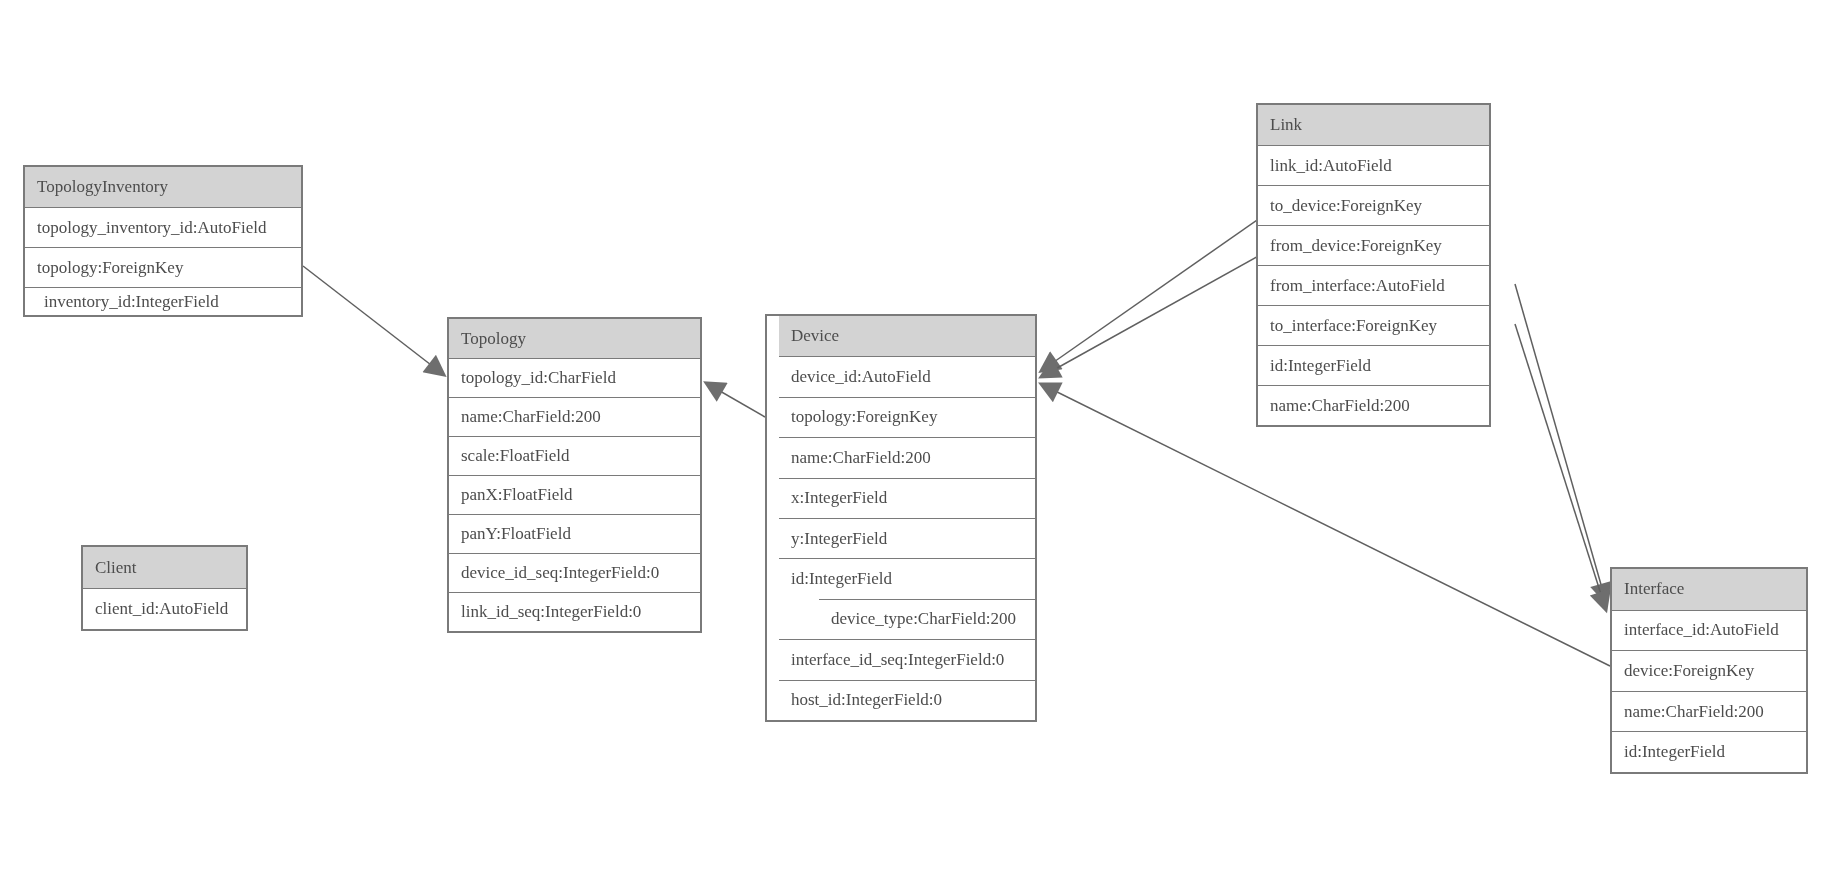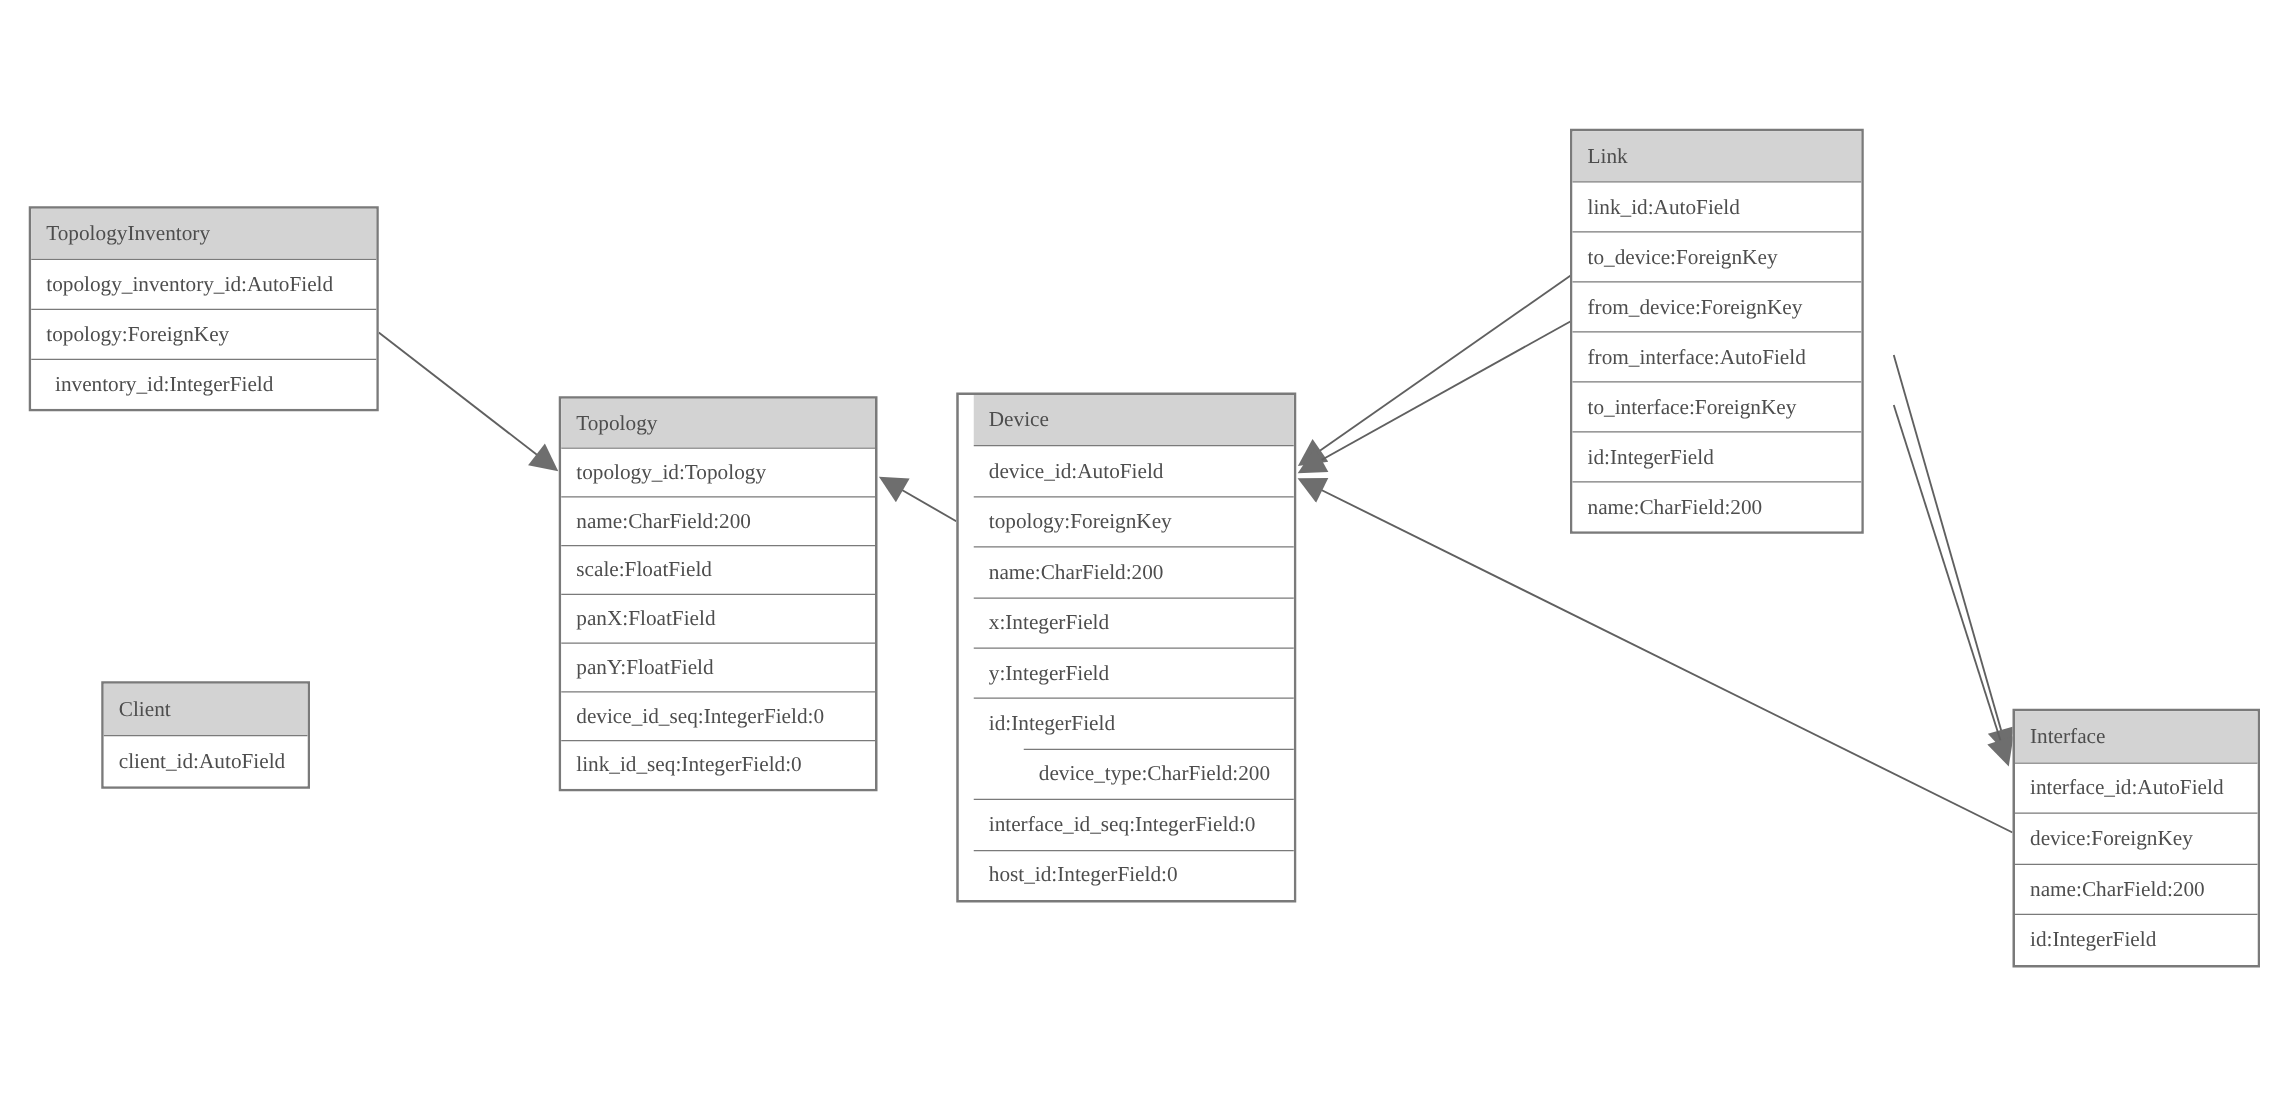--- a/index.html
+++ b/index.html
@@ -82,25 +82,25 @@
         <line class="edge" x1="1610" y1="666" x2="1041" y2="384" marker-end="url(#arrow)"></line>
         <line class="edge" x1="1515" y1="284" x2="1606" y2="602" marker-end="url(#arrow)"></line>
         <line class="edge" x1="1515" y1="324" x2="1606" y2="610" marker-end="url(#arrow)"></line>
       </g>
   </svg>
 
 <div class="entity" style="left: 23px; top: 165px; width: 280px;">
       <div class="entity-header" style="height: 40px;">TopologyInventory</div>
       <div class="entity-field" style="height: 40px;">topology_inventory_id:AutoField</div>
       <div class="entity-field" style="height: 40px;">topology:ForeignKey</div>
-      <div class="entity-field" style="height: 40px; padding-left: 19px;">inventory_id:IntegerField</div>
+      <div class="entity-field" style="height: 28px; padding-left: 19px;">inventory_id:IntegerField</div>
     </div>
     <div class="entity" style="left: 447px; top: 317px; width: 255px;">
       <div class="entity-header" style="height: 39px;">Topology</div>
-      <div class="entity-field" style="height: 39px;">topology_id:Topology</div>
+      <div class="entity-field" style="height: 39px;">topology_id:CharField</div>
       <div class="entity-field" style="height: 39px;">name:CharField:200</div>
       <div class="entity-field" style="height: 39px;">scale:FloatField</div>
       <div class="entity-field" style="height: 39px;">panX:FloatField</div>
       <div class="entity-field" style="height: 39px;">panY:FloatField</div>
       <div class="entity-field" style="height: 39px;">device_id_seq:IntegerField:0</div>
       <div class="entity-field" style="height: 39px;">link_id_seq:IntegerField:0</div>
     </div>
     <div class="entity" style="left: 81px; top: 545px; width: 167px;">
       <div class="entity-header" style="height: 41px;">Client</div>
       <div class="entity-field" style="height: 41px;">client_id:AutoField</div>

